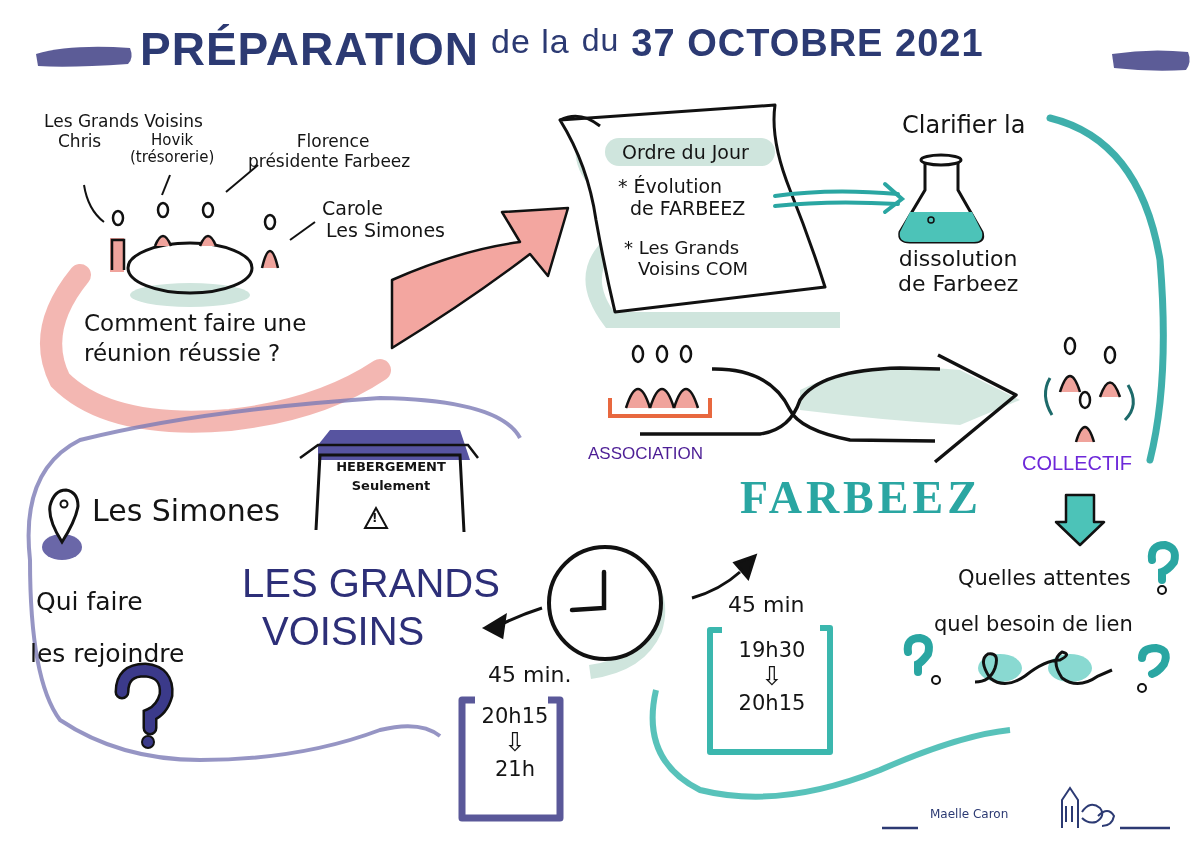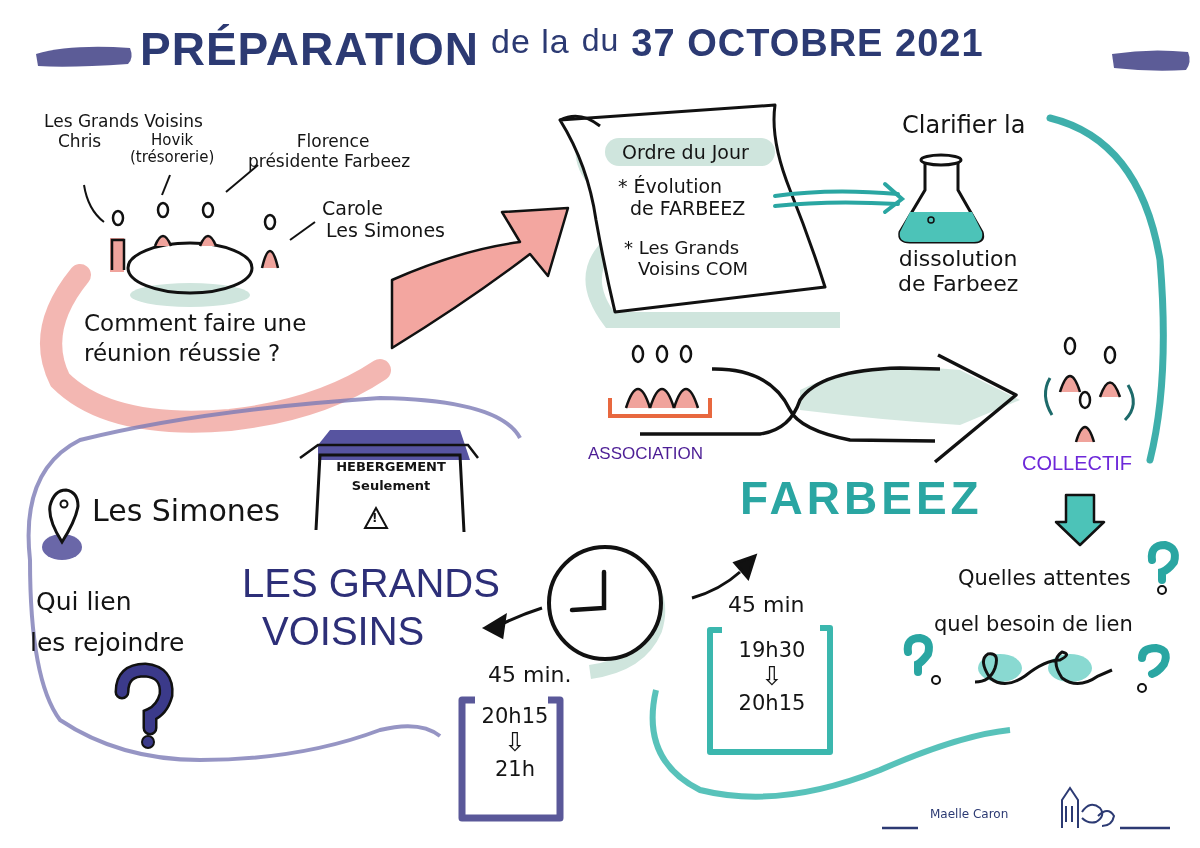--- a/index.html
+++ b/index.html
@@ -207,35 +207,35 @@
   <div style="margin-left:14px;">Voisins COM</div>
 </div>
 
 <div class="abs hand lbl" style="left:902px;top:112px;font-size:24px;">Clarifier la</div>
 <div class="abs hand lbl" style="left:898px;top:246px;font-size:22px;text-align:center;">
   <div>dissolution</div>
   <div>de Farbeez</div>
 </div>
 
 <div class="abs lbl" style="left:588px;top:444px;font-size:17px;color:#4c1d95;font-family:'Liberation Sans',sans-serif;">ASSOCIATION</div>
-<div class="abs lbl" style="left:740px;top:472px;font-size:46px;font-weight:bold;color:#2aa6a2;letter-spacing:4px;font-family:Liberation Sans, sans-serif;">FARBEEZ</div>
+<div class="abs lbl" style="left:740px;top:472px;font-size:46px;font-weight:bold;color:#2aa6a2;letter-spacing:4px;font-family:Liberation Serif, serif;">FARBEEZ</div>
 <div class="abs lbl" style="left:1022px;top:452px;font-size:20px;color:#6d28d9;font-family:'Liberation Sans',sans-serif;">COLLECTIF</div>
 
 <div class="abs hand lbl" style="left:958px;top:566px;font-size:21px;">Quelles attentes</div>
 <div class="abs hand lbl" style="left:934px;top:612px;font-size:21px;">quel besoin de lien</div>
 
 <div class="abs hand lbl" style="left:92px;top:494px;font-size:30px;">Les Simones</div>
 <div class="abs hand lbl" style="left:326px;top:460px;font-size:13px;font-weight:bold;text-align:center;width:130px;">
   <div>HEBERGEMENT</div>
   <div style="margin-top:4px;">Seulement</div>
 </div>
 <div class="abs hand lbl" style="left:372px;top:512px;font-size:12px;font-weight:bold;">!</div>
 <div class="abs hand lbl" style="left:30px;top:588px;font-size:25px;">
-  <div style="margin-left:6px;">Qui lien</div>
-  <div style="margin-top:12px;">les rejoindre</div>
+  <div style="margin-left:6px;">Qui faire</div>
+  <div style="margin-top:23px;">les rejoindre</div>
 </div>
 
 <div class="abs lbl" style="left:242px;top:560px;font-size:40px;color:#2d2f78;font-family:'Liberation Sans',sans-serif;">
   <div>LES GRANDS</div>
   <div style="margin-left:20px;margin-top:2px;">VOISINS</div>
 </div>
 
 <div class="abs hand lbl" style="left:488px;top:662px;font-size:22px;">45 min.</div>
 <div class="abs hand lbl" style="left:470px;top:704px;width:90px;text-align:center;font-size:21px;">
   <div>20h15</div>

